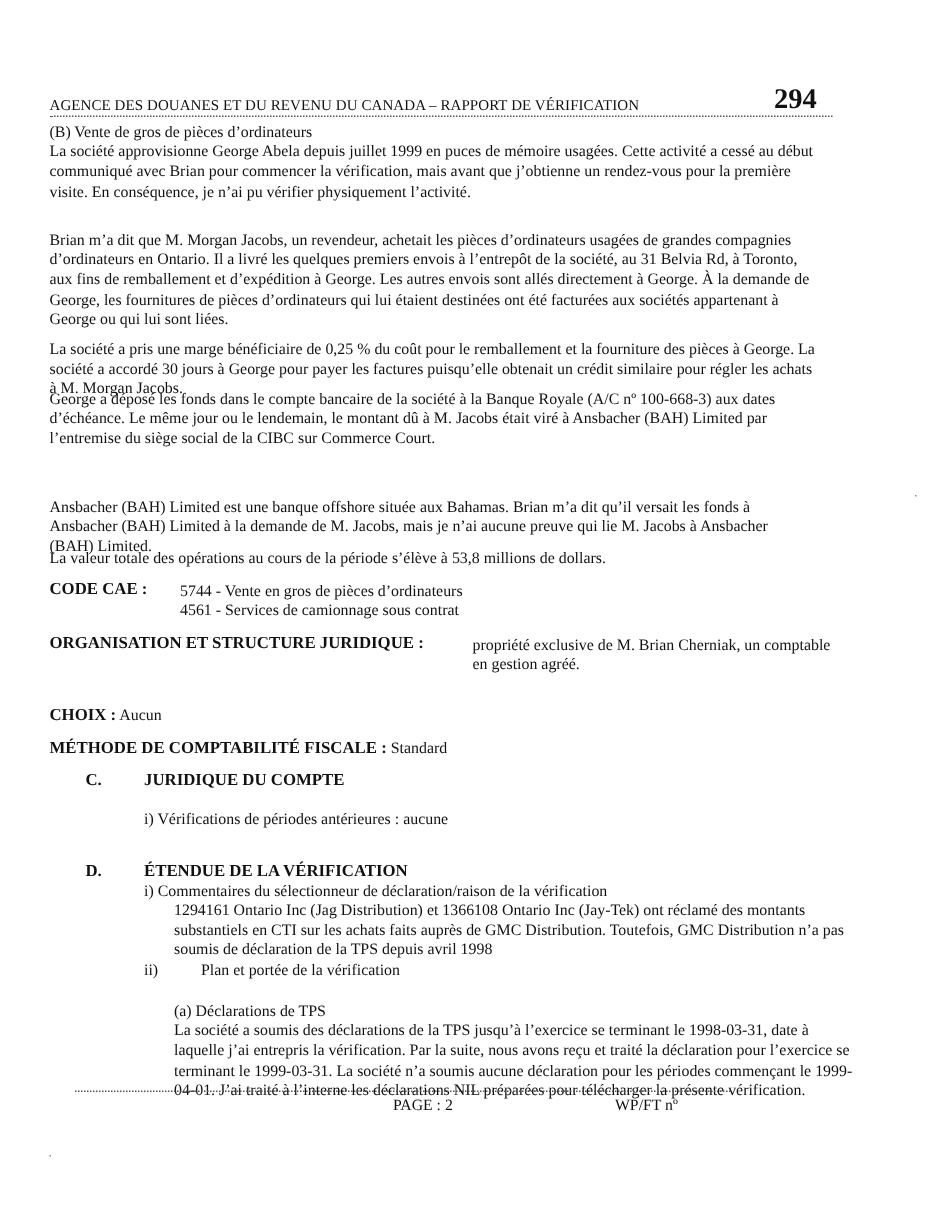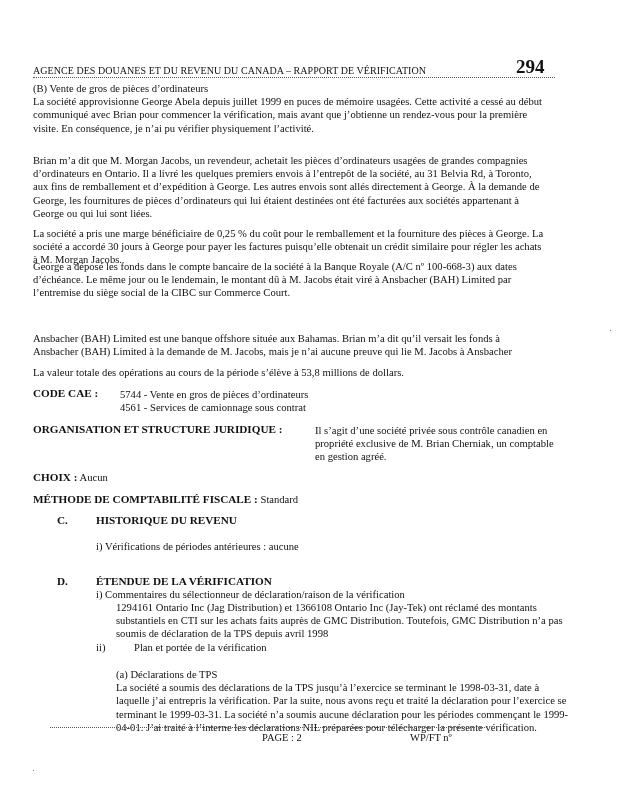--- a/index.html
+++ b/index.html
@@ -64,51 +64,51 @@
 
 <div class="abs para" style="top:260px;">
   <p class="p">George a déposé les fonds dans le compte bancaire de la société à la Banque Royale (A/C nº 100-668-3) aux dates</p>
   <p class="p">d’échéance. Le même jour ou le lendemain, le montant dû à M. Jacobs était viré à Ansbacher (BAH) Limited par</p>
   <p class="p">l’entremise du siège social de la CIBC sur Commerce Court.</p>
 </div>
 
 <div class="abs para" style="top:320px;margin-top:12px;">
   <p class="p">Ansbacher (BAH) Limited est une banque offshore située aux Bahamas. Brian m’a dit qu’il versait les fonds à</p>
   <p class="p">Ansbacher (BAH) Limited à la demande de M. Jacobs, mais je n’ai aucune preuve qui lie M. Jacobs à Ansbacher</p>
+  <p class="p">(BAH) Limited.</p>
 </div>
 
 <div class="abs para" style="top:366px;">
   <p class="p">La valeur totale des opérations au cours de la période s’élève à 53,8 millions de dollars.</p>
 </div>
 
 <div class="abs label-bold" style="left:33px; top:387px;">CODE CAE :</div>
 <div class="abs" style="left:120px; top:388px;">
   <p class="p">5744 - Vente en gros de pièces d’ordinateurs</p>
   <p class="p">4561 - Services de camionnage sous contrat</p>
 </div>
 
 <div class="abs label-bold" style="left:33px; top:423px;">ORGANISATION ET STRUCTURE JURIDIQUE :</div>
 <div class="abs" style="left:315px; top:424px;">
-  <p class="p">Il s’agit d’une société privée sous contrôle canadien en</p>
   <p class="p">propriété exclusive de M. Brian Cherniak, un comptable</p>
   <p class="p">en gestion agréé.</p>
 </div>
 
 <div class="abs" style="left:33px; top:471px;">
   <span class="label-bold">CHOIX :</span>
   <span>Aucun</span>
 </div>
 
 <div class="abs" style="left:33px; top:493px;">
   <span class="label-bold">MÉTHODE DE COMPTABILITÉ FISCALE :</span>
   <span>Standard</span>
 </div>
 
 <div class="abs label-bold" style="left:57px; top:514px;">C.</div>
-<div class="abs label-bold" style="left:96px; top:514px;">HISTORIQUE DU REVENU</div>
+<div class="abs label-bold" style="left:96px; top:514px;">JURIDIQUE DU COMPTE</div>
 <div class="abs" style="left:96px; top:540px;">
   <p class="p">i) Vérifications de périodes antérieures : aucune</p>
 </div>
 
 <div class="abs label-bold" style="left:57px; top:575px;">D.</div>
 <div class="abs" style="left:96px; top:575px;">
   <p class="p label-bold">ÉTENDUE DE LA VÉRIFICATION</p>
   <p class="p b">i) Commentaires du sélectionneur de déclaration/raison de la vérification</p>
 </div>
 <div class="abs" style="left:116px; top:601px;">

